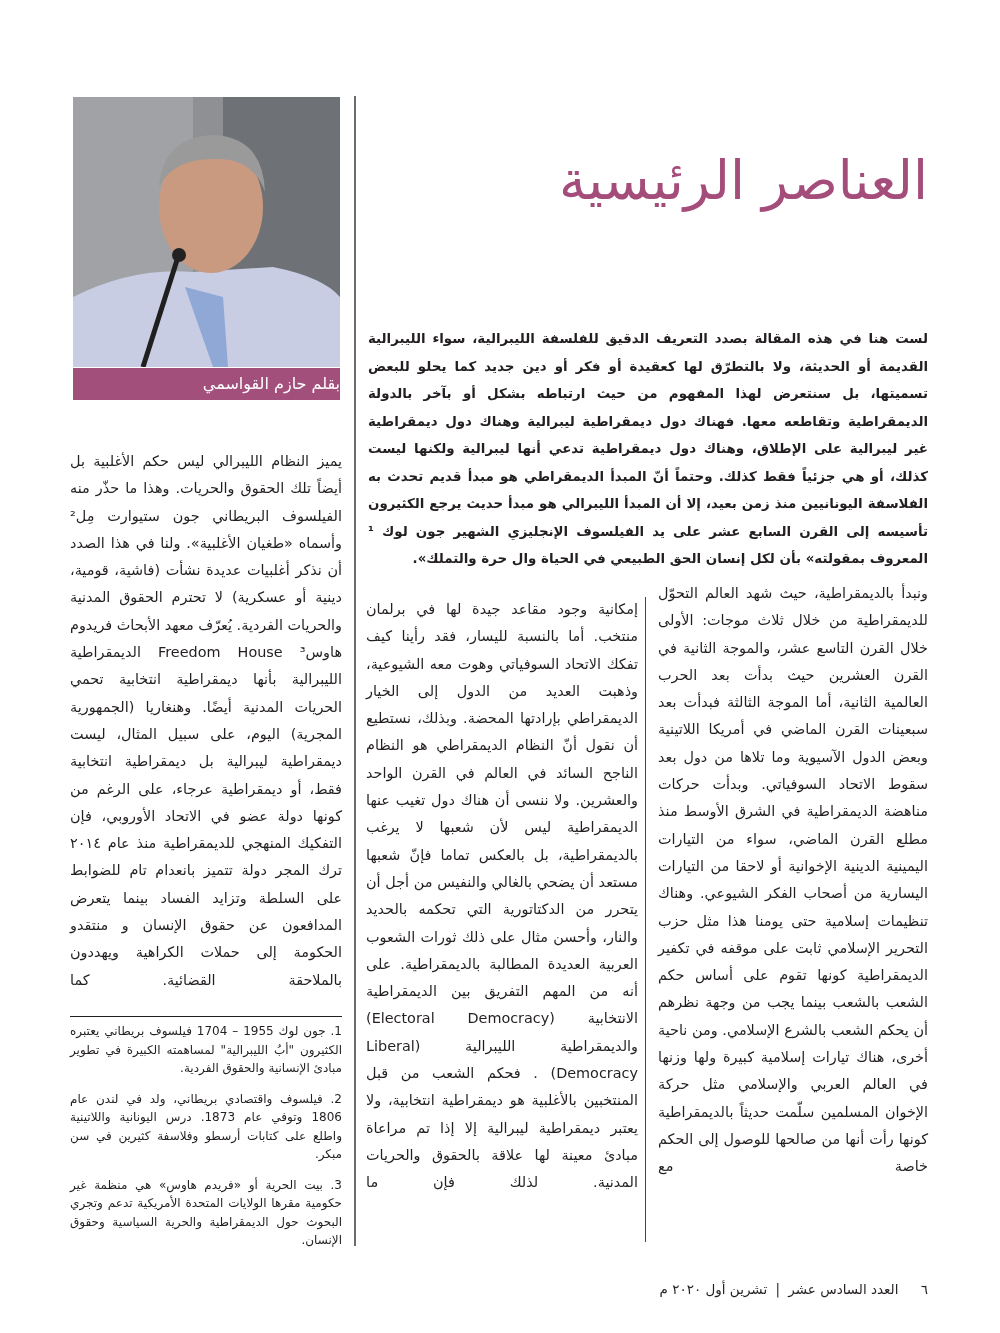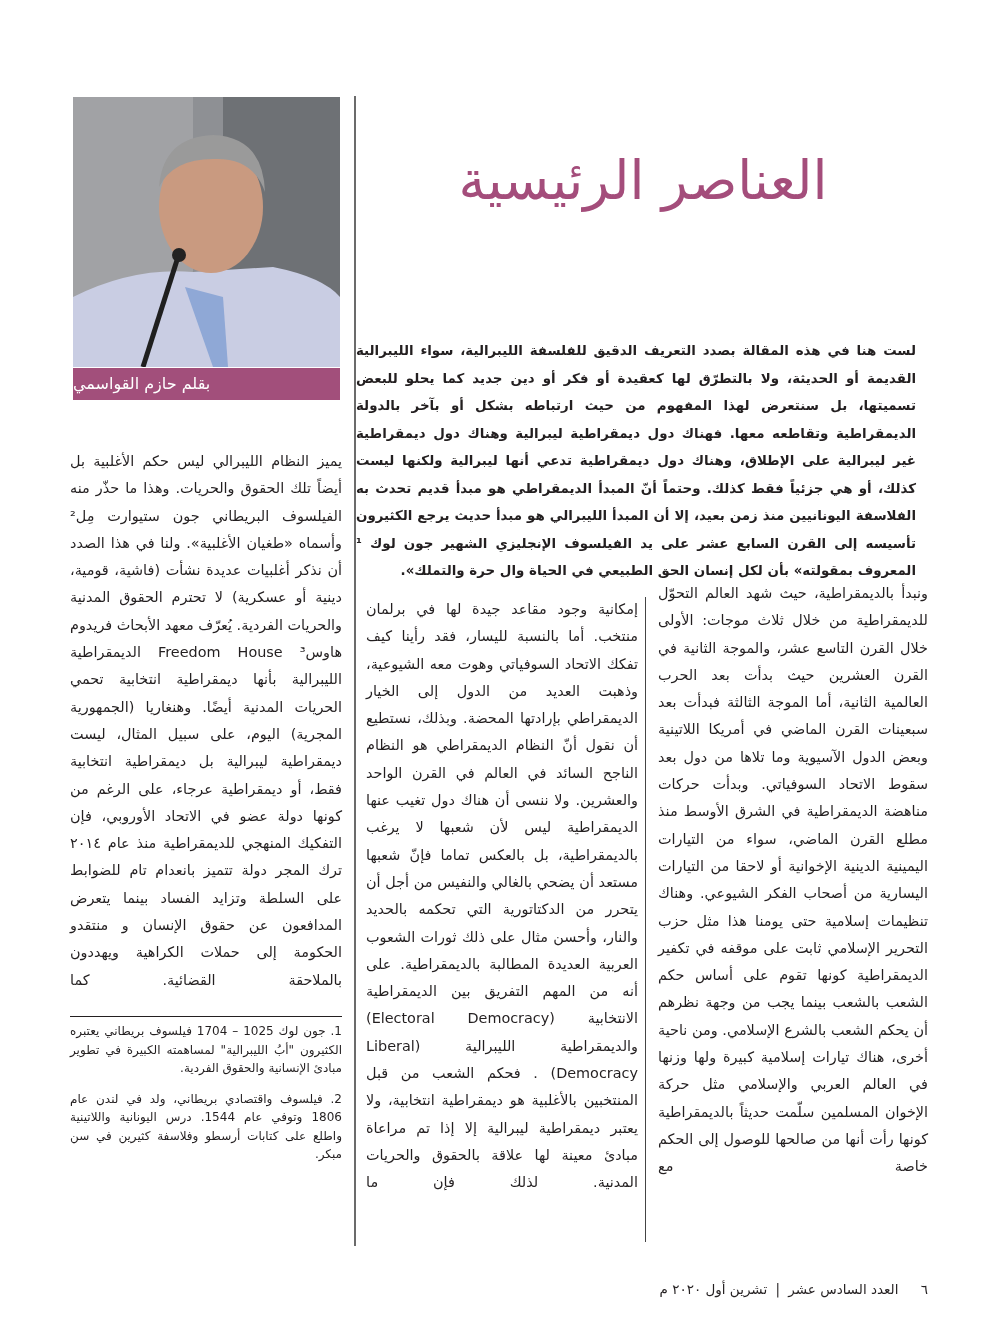--- a/index.html
+++ b/index.html
@@ -1,44 +1,44 @@
 <!DOCTYPE html>
 <html><head>
 <meta charset="utf-8">
 <style>
   html, body { margin: 0; padding: 0; background: #ffffff; }
   body { width: 1000px; height: 1333px; position: relative; overflow: hidden;
          font-family: "DejaVu Sans", sans-serif; color: #231f20; direction: rtl; }
   .abs { position: absolute; }
 
   
-  .title { right: 72px; top: 140px; width: 570px; text-align: center;
+  .title { right: 72px; top: 140px; width: 570px; text-align: right;
            color: #a44d7b; font-size: 54px; line-height: 82px; font-weight: normal;
            margin: 0; }
 
   
   .vline-main { left: 354px; top: 96px; width: 2px; height: 1150px; background: #6b6b6b; }
   .vline-mid { left: 645px; top: 597px; width: 1px; height: 645px; background: #444; }
 
   
   .intro { right: 72px; top: 325px; width: 560px; font-size: 13.4px; font-weight: bold;
-           line-height: 27.5px; text-align: justify; margin: 12px; }
+           line-height: 27.5px; text-align: justify; margin: 0; }
 
   .col { font-size: 14.4px; line-height: 27.3px; text-align: justify; margin: 0; text-align-last: justify; }
   .col-right { right: 72px; top: 580px; width: 270px; }
   .col-mid { right: 362px; top: 596px; width: 272px; }
   .col-left { left: 70px; top: 448px; width: 272px; }
   .col p { margin: 0; }
 
   
   .photo { left: 73px; top: 97px; width: 267px; height: 270px; overflow: hidden;
            background: linear-gradient(90deg, #8c8d90 0%, #a6a7aa 30%, #7b7d80 60%, #5e6064 100%); }
   .photo svg { display: block; }
   .byline { left: 73px; top: 368px; width: 267px; height: 32px; background: #a24f7b;
-            color: #ffffff; text-align: left; font-size: 16px; line-height: 32px; }
+            color: #ffffff; text-align: right; font-size: 16px; line-height: 32px; }
 
   .fn-rule { left: 70px; top: 1016px; width: 272px; height: 1px; background: #231f20; }
   .footnotes { left: 70px; top: 1022px; width: 272px; font-size: 12px; line-height: 18.5px;
                text-align: justify; }
   .footnotes p { margin: 0 0 12px 0; }
 
   .footer { right: 72px; top: 1262px; font-size: 13.5px; color: #231f20; white-space: nowrap; margin-top: 19px; }
   .footer .pg { margin-left: 18px; }
   .footer .sep { margin: 0 4px; }
 </style>
@@ -76,22 +76,23 @@
   </svg>
 </div>
 <div class="abs byline">بقلم حازم القواسمي</div>
 
 <div class="abs col col-left">
   <p>يميز النظام الليبرالي ليس حكم الأغلبية بل أيضاً تلك الحقوق والحريات. وهذا ما حذّر منه الفيلسوف البريطاني جون ستيوارت مِل² وأسماه «طغيان الأغلبية». ولنا في هذا الصدد أن نذكر أغلبيات عديدة نشأت (فاشية، قومية، دينية أو عسكرية) لا تحترم الحقوق المدنية والحريات الفردية. يُعرّف معهد الأبحاث فريدوم هاوس³ Freedom House الديمقراطية الليبرالية بأنها ديمقراطية انتخابية تحمي الحريات المدنية أيضًا. وهنغاريا (الجمهورية المجرية) اليوم، على سبيل المثال، ليست ديمقراطية ليبرالية بل ديمقراطية انتخابية فقط، أو ديمقراطية عرجاء، على الرغم من كونها دولة عضو في الاتحاد الأوروبي، فإن التفكيك المنهجي للديمقراطية منذ عام ٢٠١٤ ترك المجر دولة تتميز بانعدام تام للضوابط على السلطة وتزايد الفساد بينما يتعرض المدافعون عن حقوق الإنسان و منتقدو الحكومة إلى حملات الكراهية ويهددون بالملاحقة القضائية. كما</p>
 </div>
 
 <div class="abs fn-rule"></div>
 <div class="abs footnotes">
-  <p>1. جون لوك 1025 – 1704 فيلسوف بريطاني يعتبره الكثيرون "أبُ الليبرالية" لمساهمته الكبيرة في تطوير مبادئ الإنسانية والحقوق الفردية.</p>
-  <p>2. فيلسوف واقتصادي بريطاني، ولد في لندن عام 1806 وتوفي عام 1544. درس اليونانية واللاتينية واطلع على كتابات أرسطو وفلاسفة كثيرين في سن مبكر.</p>
+  <p>1. جون لوك 1955 – 1704 فيلسوف بريطاني يعتبره الكثيرون "أبُ الليبرالية" لمساهمته الكبيرة في تطوير مبادئ الإنسانية والحقوق الفردية.</p>
+  <p>2. فيلسوف واقتصادي بريطاني، ولد في لندن عام 1806 وتوفي عام 1873. درس اليونانية واللاتينية واطلع على كتابات أرسطو وفلاسفة كثيرين في سن مبكر.</p>
+  <p>3. بيت الحرية أو «فريدم هاوس» هي منظمة غير حكومية مقرها الولايات المتحدة الأمريكية تدعم وتجري البحوث حول الديمقراطية والحرية السياسية وحقوق الإنسان.</p>
 </div>
 
 <div class="abs footer">
   <span class="pg">٦</span>
   <span>العدد السادس عشر</span>
   <span class="sep">|</span>
   <span>تشرين أول ٢٠٢٠ م</span>
 </div>
 
 </body></html>

